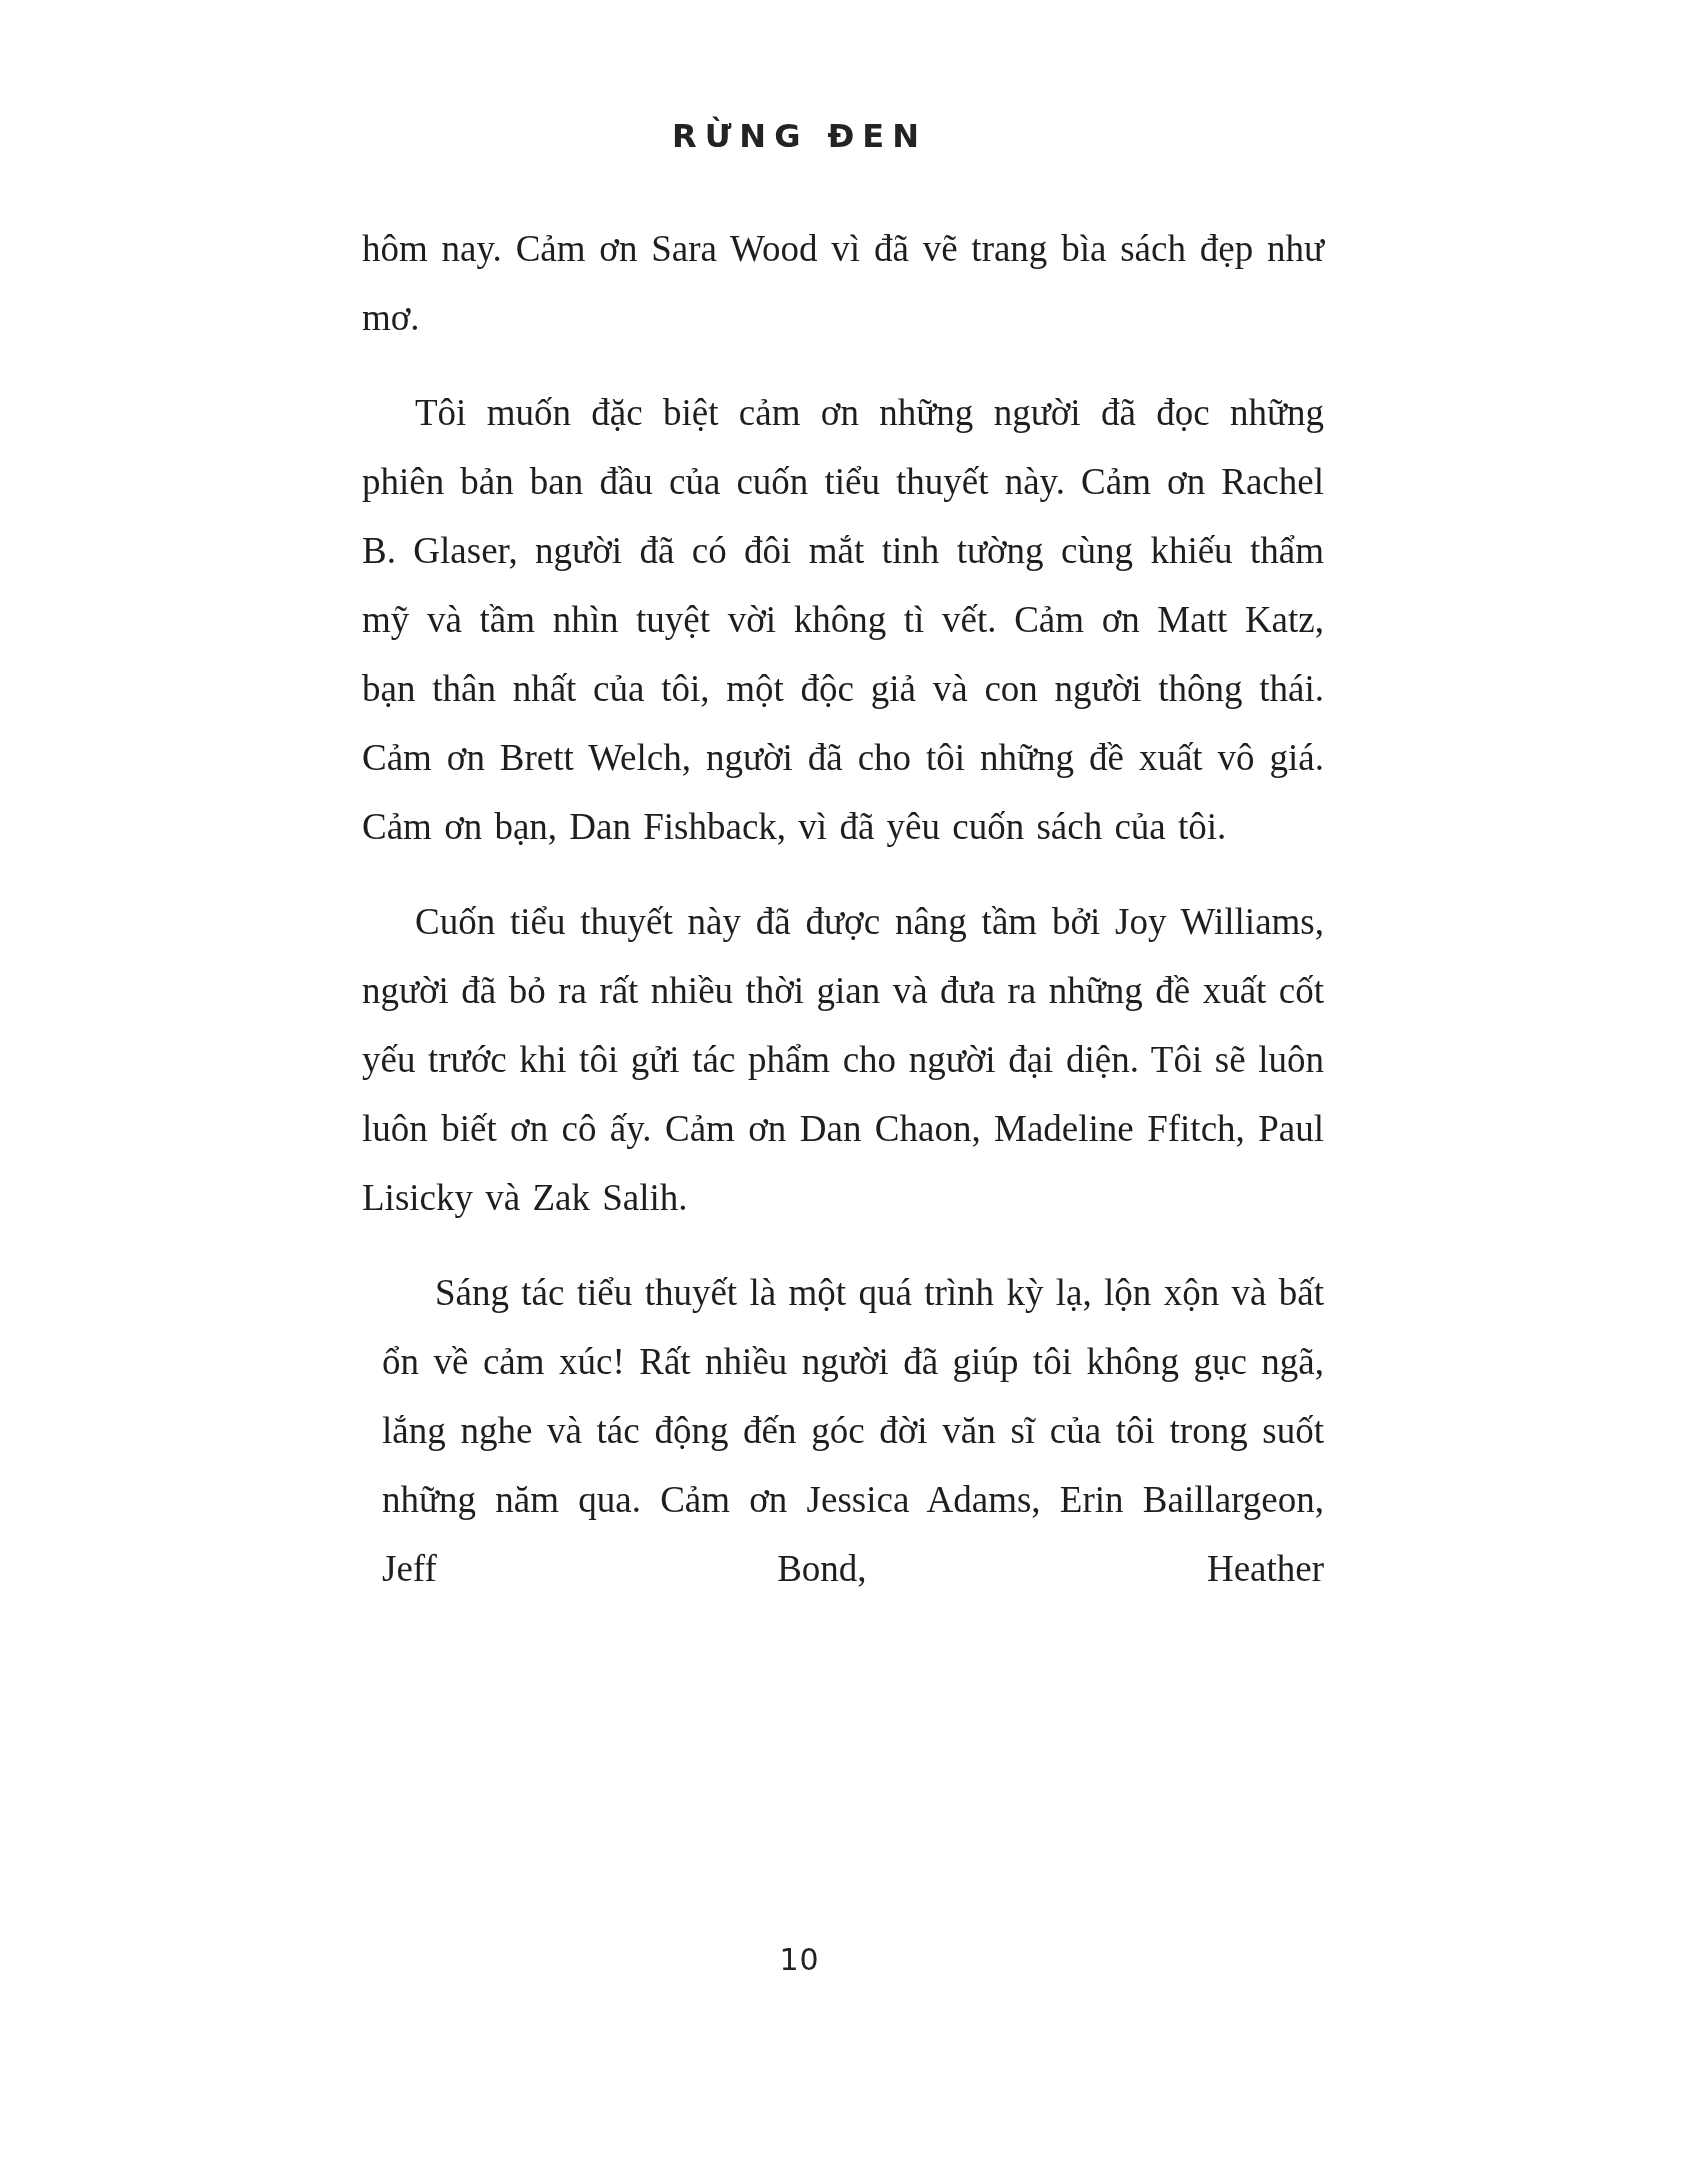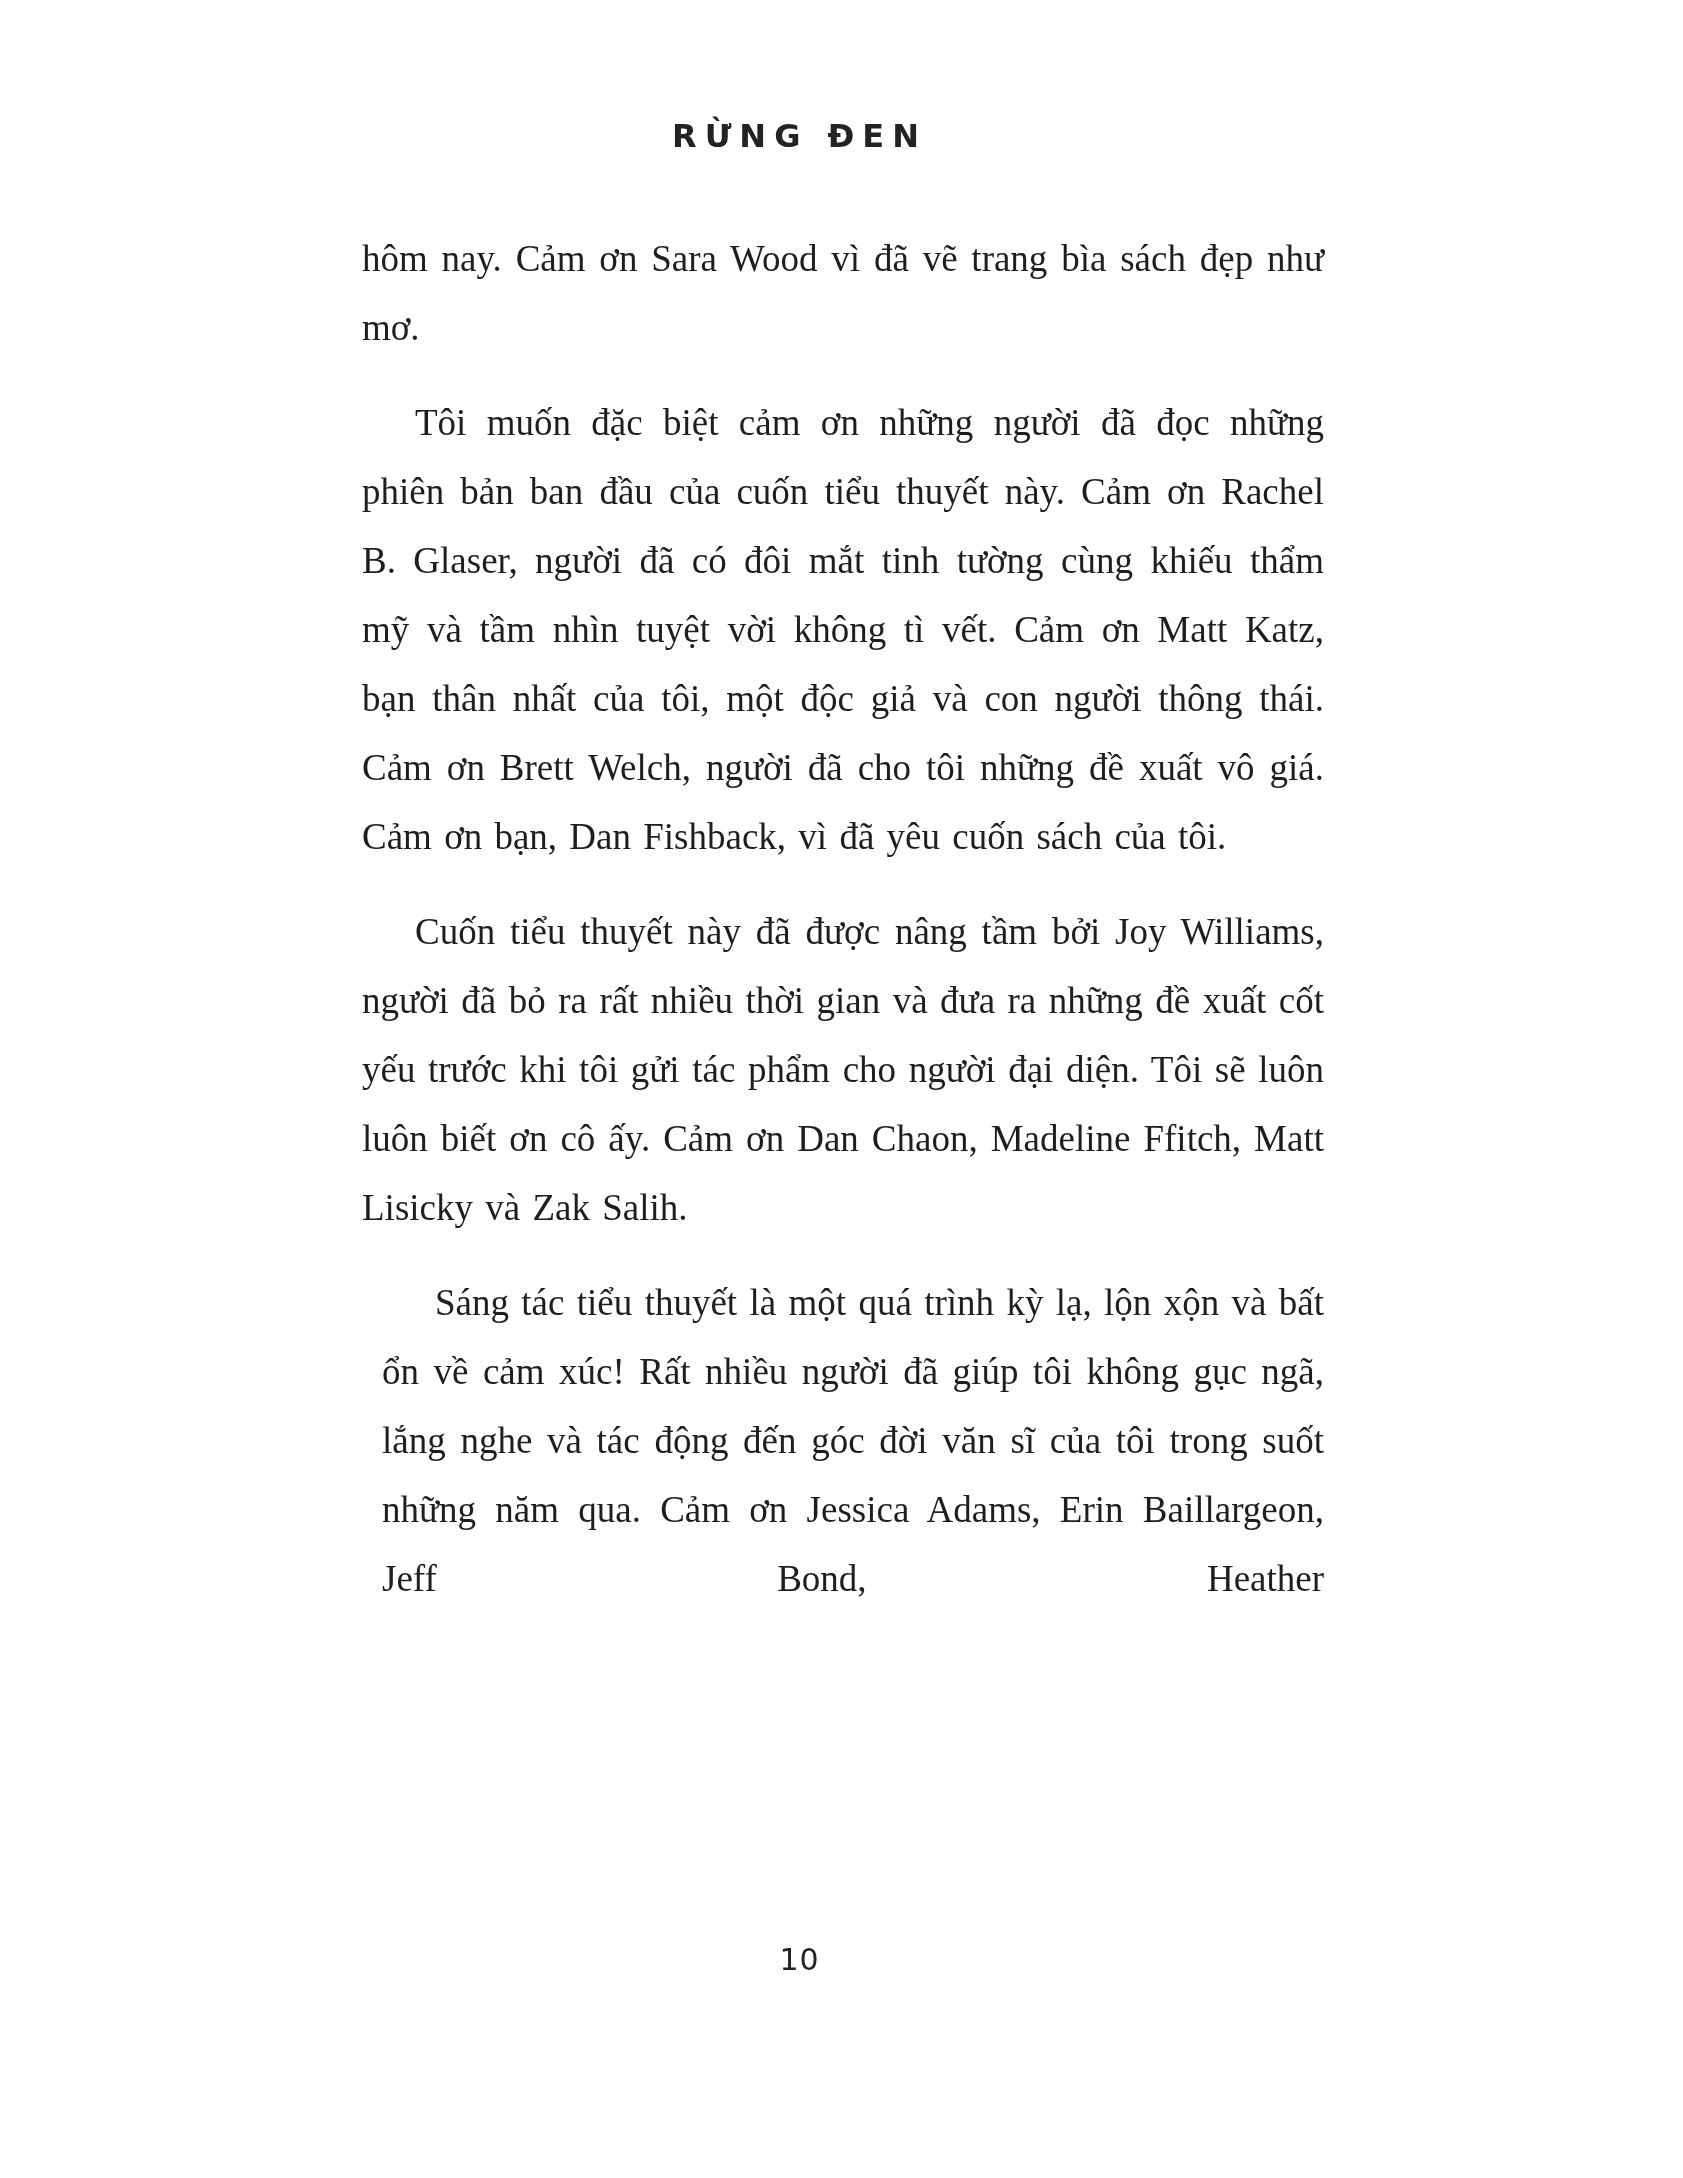--- a/index.html
+++ b/index.html
@@ -27,21 +27,21 @@
     width: 100%;
     text-align: center;
     font-family: "DejaVu Sans", sans-serif;
     font-weight: 700;
     font-size: 32px;
     letter-spacing: 8px;
     color: #232323;
   }
   .content {
     position: absolute;
-    top: 224px;
+    top: 214px;
     left: 362px;
     width: 962px;
   }
   .para {
     font-size: 37px;
     line-height: 69px;
     text-align: justify;
     margin: 0 0 26px 0;
     word-spacing: 3px;
     color: #1e1e1e;
@@ -68,20 +68,20 @@
 </head>
 <body>
 
 <div class="page">
 
   <div class="running-header">RỪNG ĐEN</div>
 
   <div class="content">
     <p class="para">hôm nay. Cảm ơn Sara Wood vì đã vẽ trang bìa sách đẹp như mơ.</p>
     <p class="para indent">Tôi muốn đặc biệt cảm ơn những người đã đọc những phiên bản ban đầu của cuốn tiểu thuyết này. Cảm ơn Rachel B. Glaser, người đã có đôi mắt tinh tường cùng khiếu thẩm mỹ và tầm nhìn tuyệt vời không tì vết. Cảm ơn Matt Katz, bạn thân nhất của tôi, một độc giả và con người thông thái. Cảm ơn Brett Welch, người đã cho tôi những đề xuất vô giá. Cảm ơn bạn, Dan Fishback, vì đã yêu cuốn sách của tôi.</p>
-    <p class="para indent">Cuốn tiểu thuyết này đã được nâng tầm bởi Joy Williams, người đã bỏ ra rất nhiều thời gian và đưa ra những đề xuất cốt yếu trước khi tôi gửi tác phẩm cho người đại diện. Tôi sẽ luôn luôn biết ơn cô ấy. Cảm ơn Dan Chaon, Madeline Ffitch, Matt Lisicky và Zak Salih.</p>
+    <p class="para indent">Cuốn tiểu thuyết này đã được nâng tầm bởi Joy Williams, người đã bỏ ra rất nhiều thời gian và đưa ra những đề xuất cốt yếu trước khi tôi gửi tác phẩm cho người đại diện. Tôi sẽ luôn luôn biết ơn cô ấy. Cảm ơn Dan Chaon, Madeline Ffitch, Paul Lisicky và Zak Salih.</p>
     <p class="para indent continues">Sáng tác tiểu thuyết là một quá trình kỳ lạ, lộn xộn và bất ổn về cảm xúc! Rất nhiều người đã giúp tôi không gục ngã, lắng nghe và tác động đến góc đời văn sĩ của tôi trong suốt những năm qua. Cảm ơn Jessica Adams, Erin Baillargeon, Jeff Bond, Heather</p>
   </div>
 
   <div class="page-number">10</div>
 
 </div>
 
 
 </body></html>

